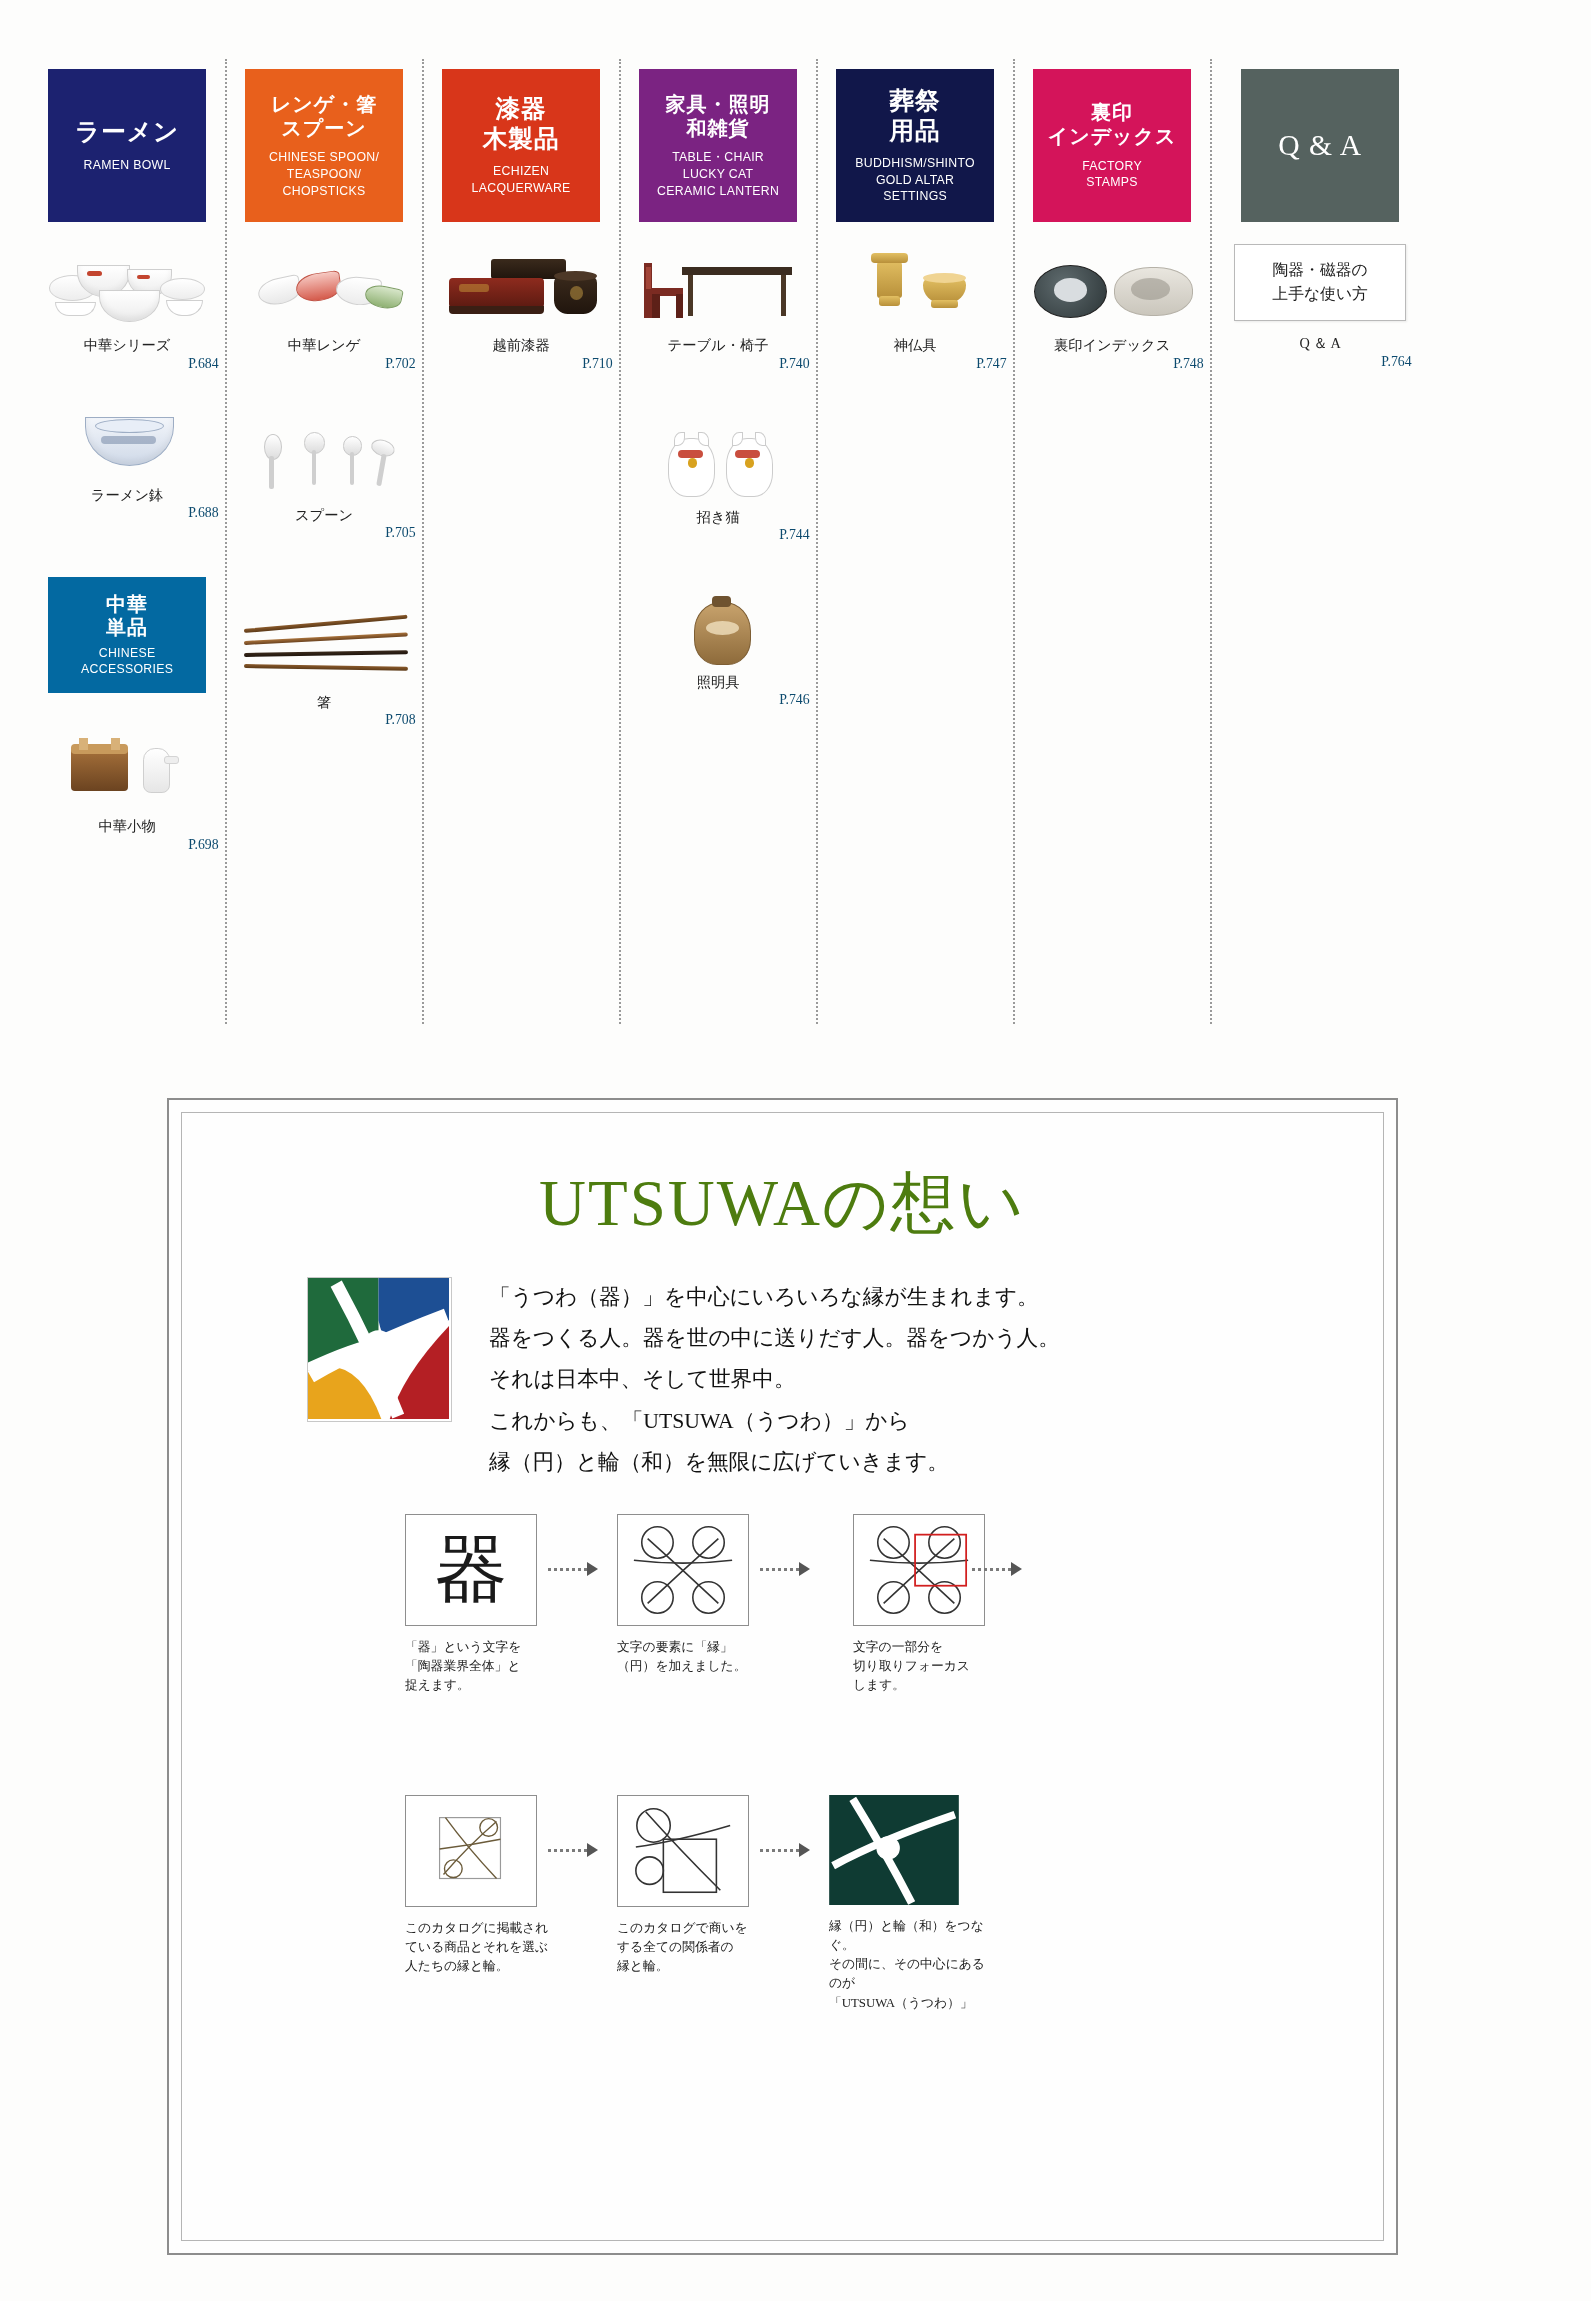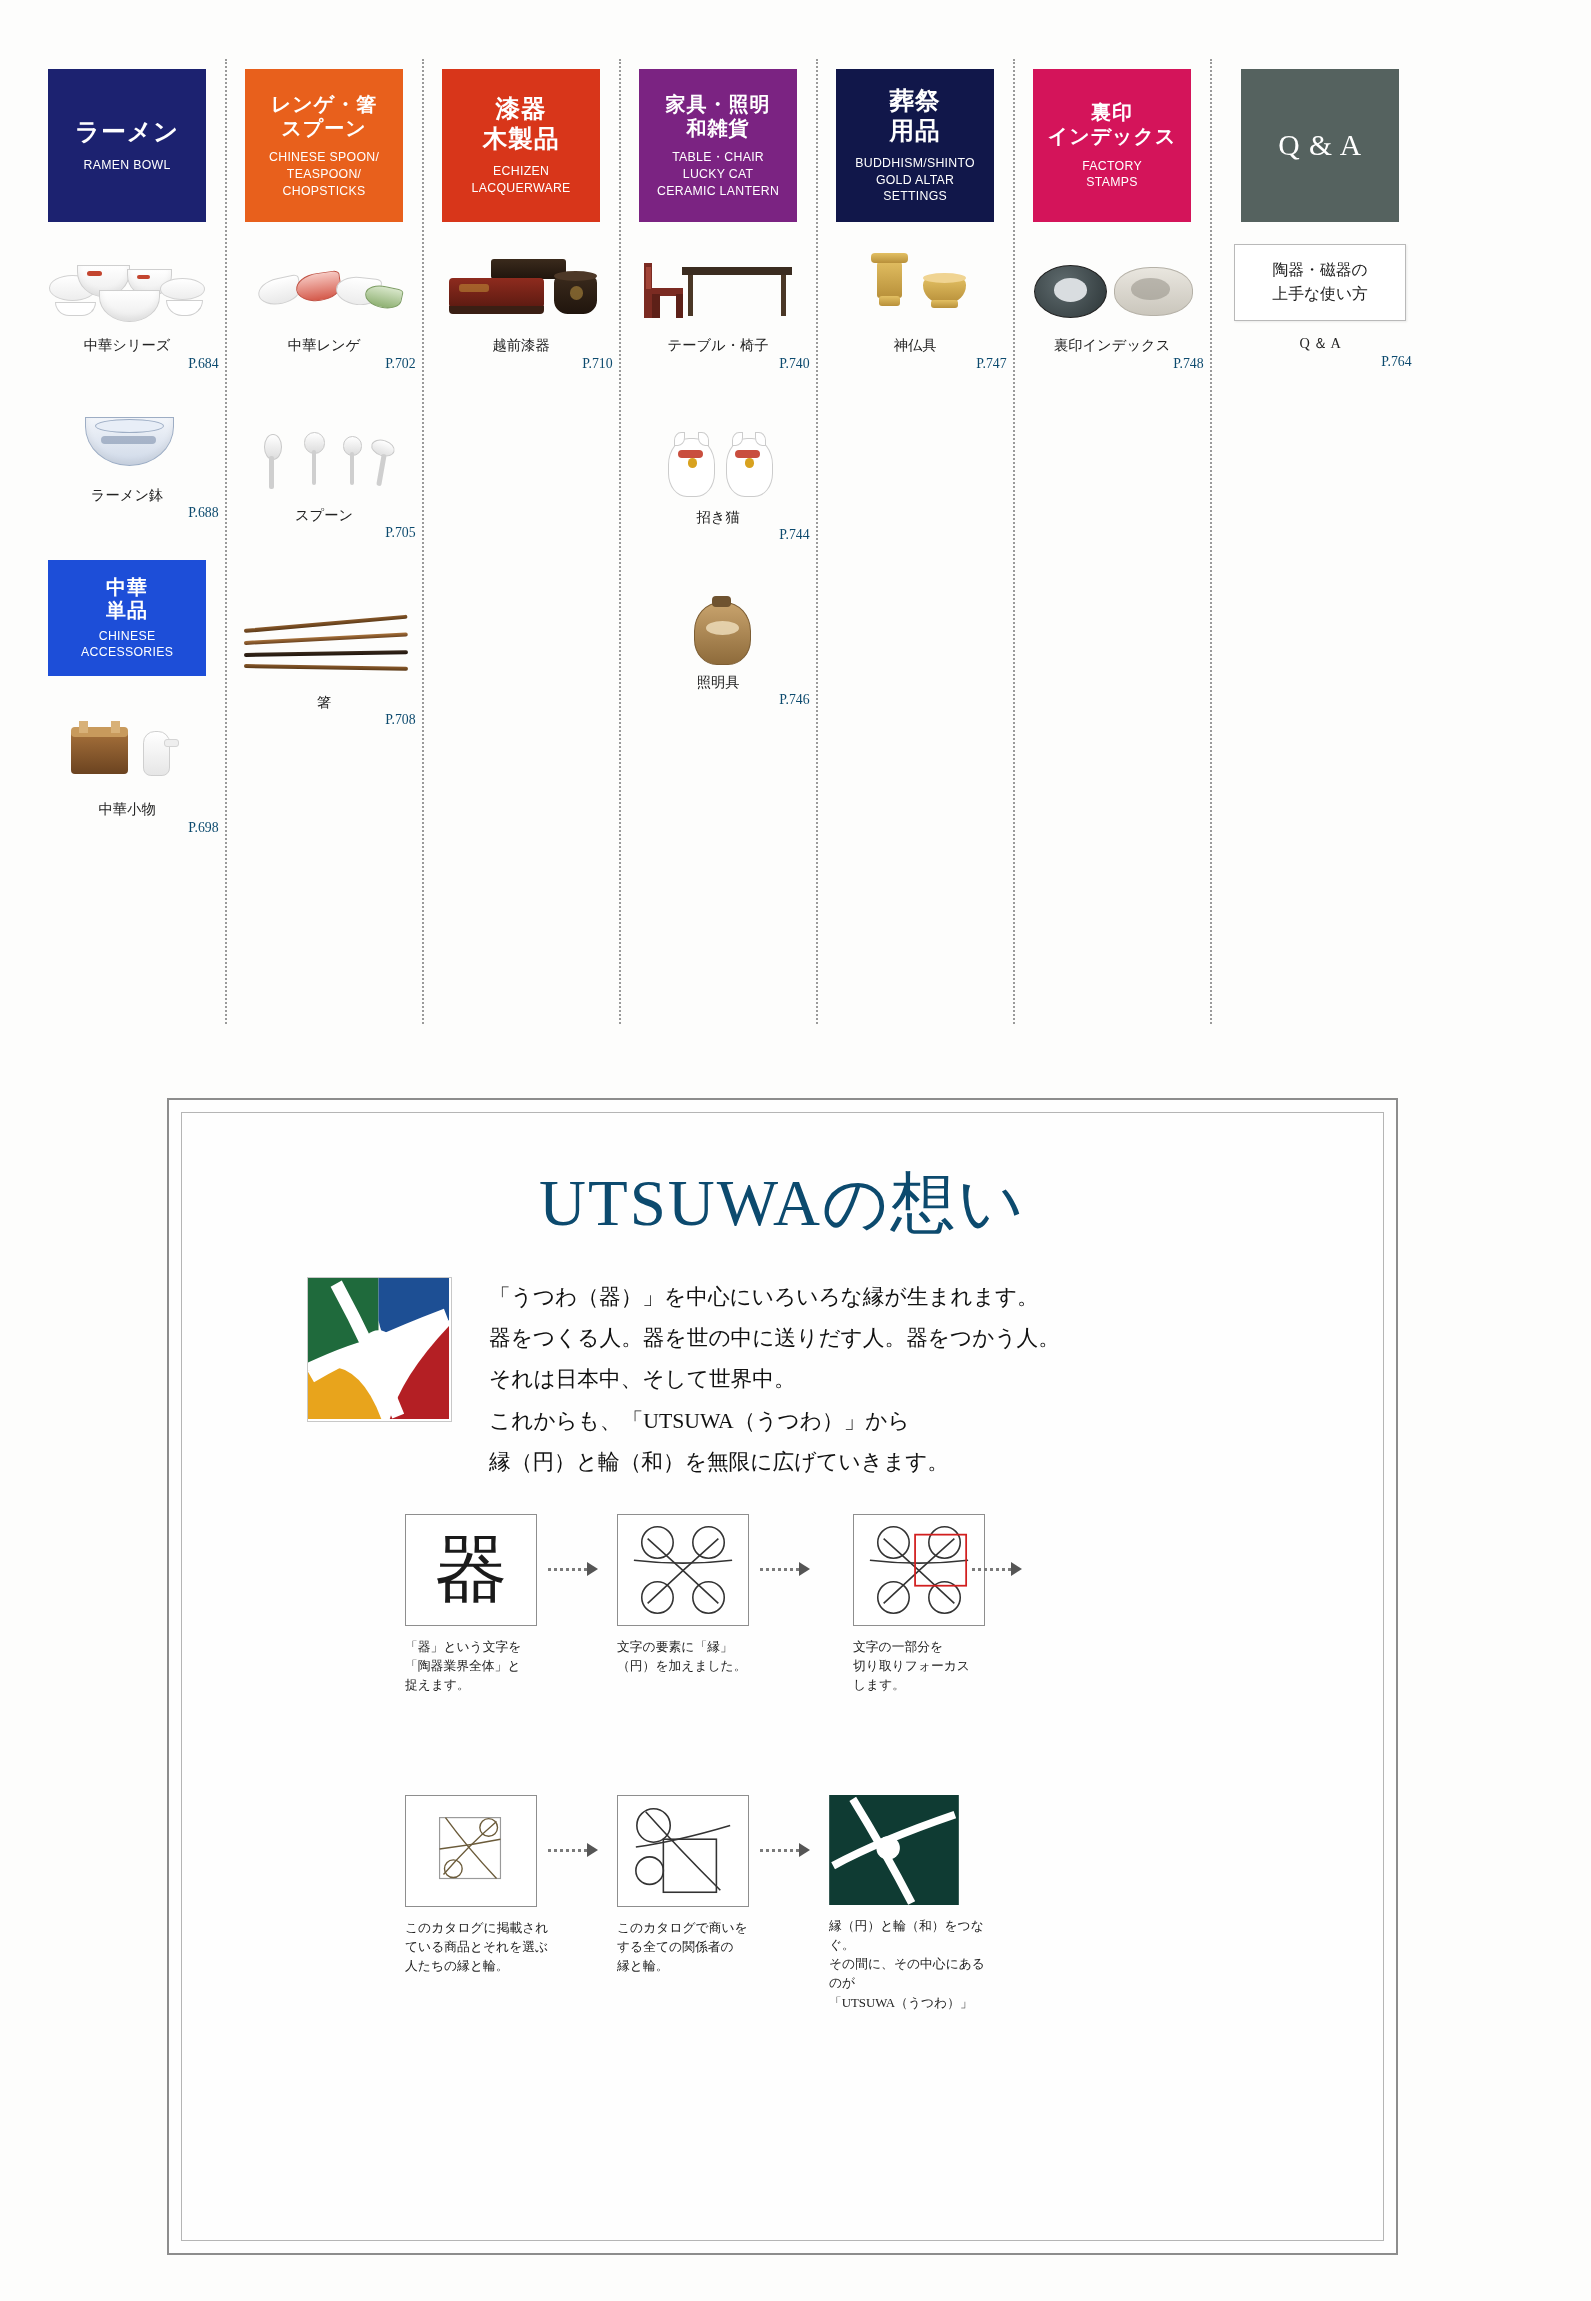--- a/index.html
+++ b/index.html
@@ -171,21 +171,21 @@
   }
   .panel-title {
     position: absolute;
     top: 59px;
     left: 0;
     width: 100%;
     text-align: center;
     font-family: "Liberation Serif", serif;
     font-size: 65px;
     letter-spacing: 2px;
-    color: #0c4a6e;
+    color: #4d7c0f;
   }
   .logo-mark {
     position: absolute;
     left: 138px;
     top: 177px;
     width: 143px;
     height: 143px;
     border: 1px solid #c8c8c8;
     overflow: hidden;
     background: #fff;
@@ -295,21 +295,21 @@
             <div class="ill">
               <div class="sh bowl blue" style="left:41px;top:21.7px;width:87px;height:47px;"></div>
               <div class="sh" style="left:51px;top:23.6px;width:67px;height:11.8px;border-radius:50%;background:#e8eef7;border:1px solid #9dadc4;"></div>
               <div class="sh" style="left:57px;top:41px;width:55px;height:7.9px;border-radius:3.9px;background:#6b7fa0;opacity:.5;"></div>
             </div>
           </div>
           <div class="lbl">ラーメン鉢</div>
           <div class="pg">P.688</div>
         </div>
 
-        <div class="cat-badge" style="background:#1d4ed8;height:116px;margin-top:39px;">
+        <div class="cat-badge" style="background:#0369a1;height:116px;margin-top:56px;">
           <div class="jp small" style="margin-bottom:5.9px;line-height:1.15;">
             <span>中華</span><br>
             <span>単品</span>
           </div>
           <div class="en">
             <span>CHINESE</span><br>
             <span>ACCESSORIES</span>
           </div>
         </div>
 

